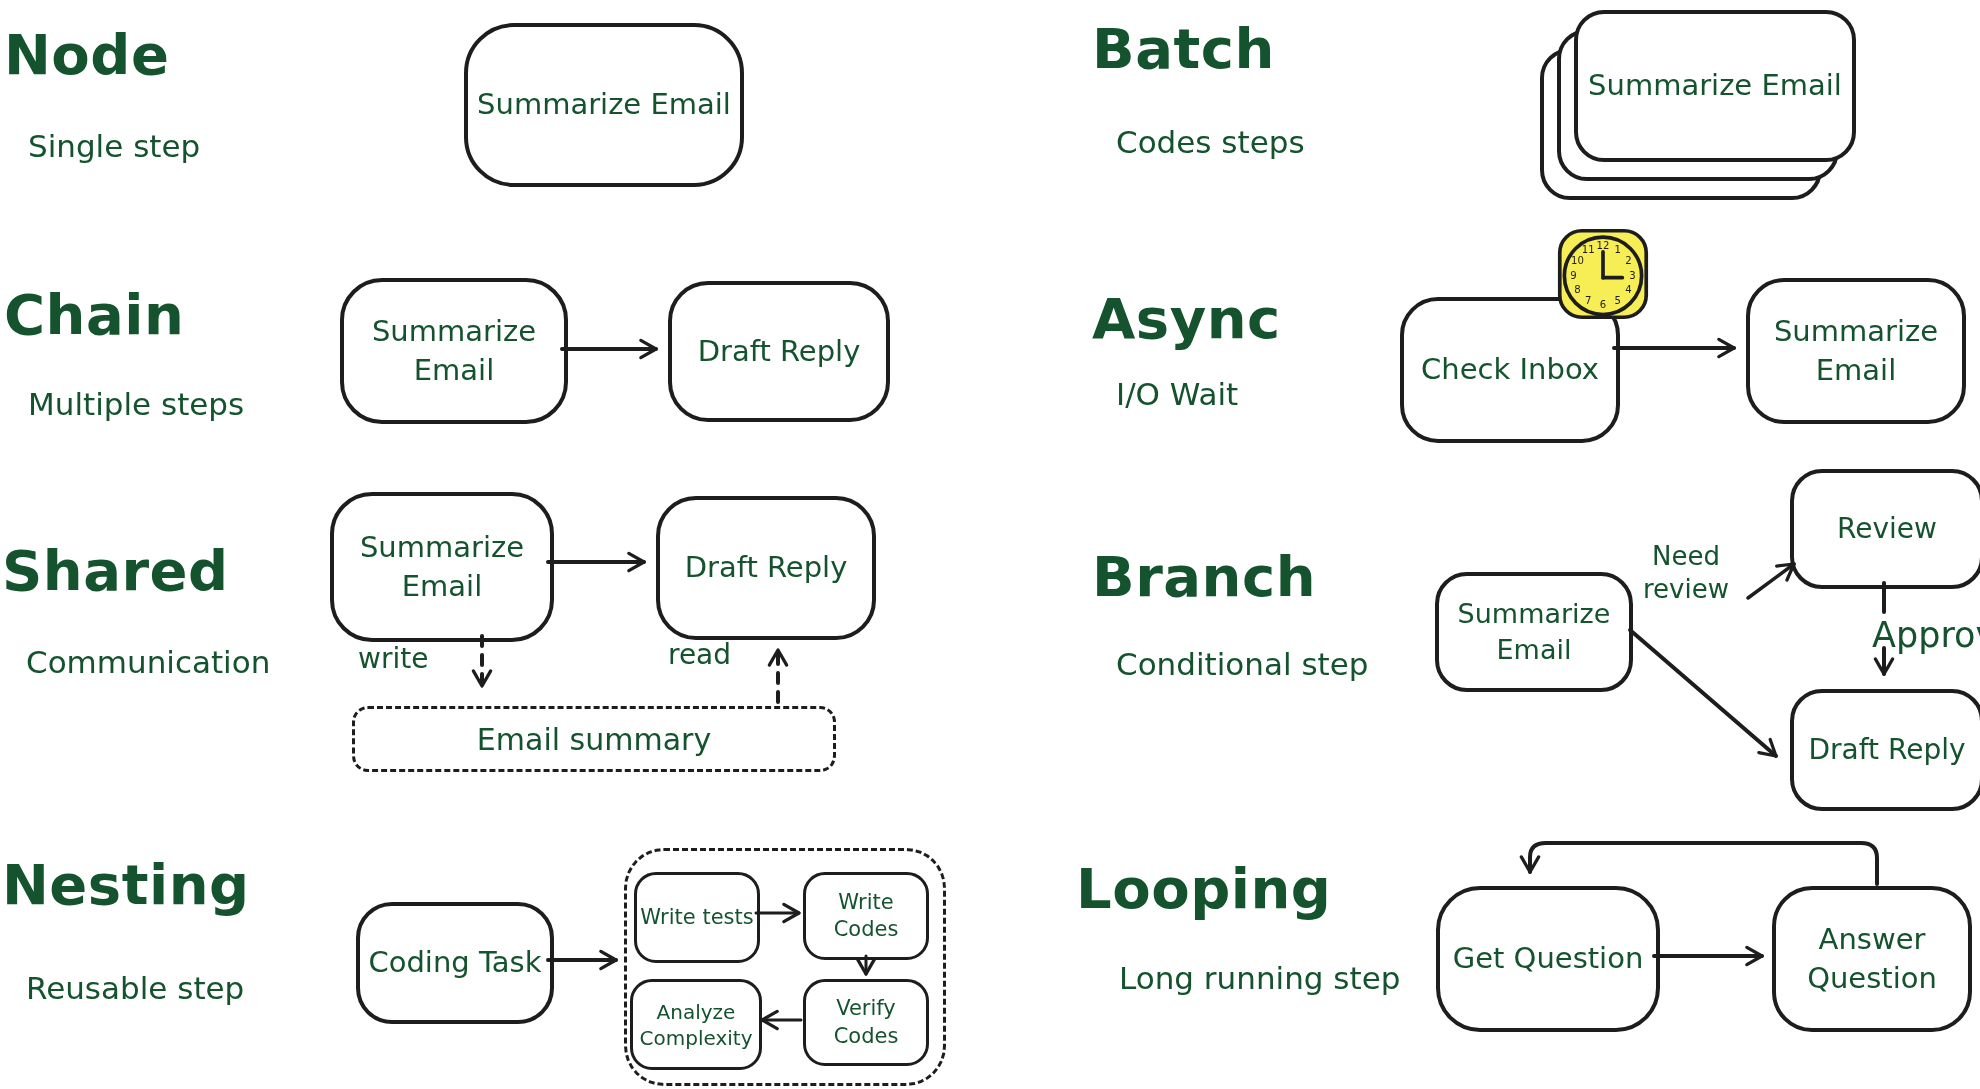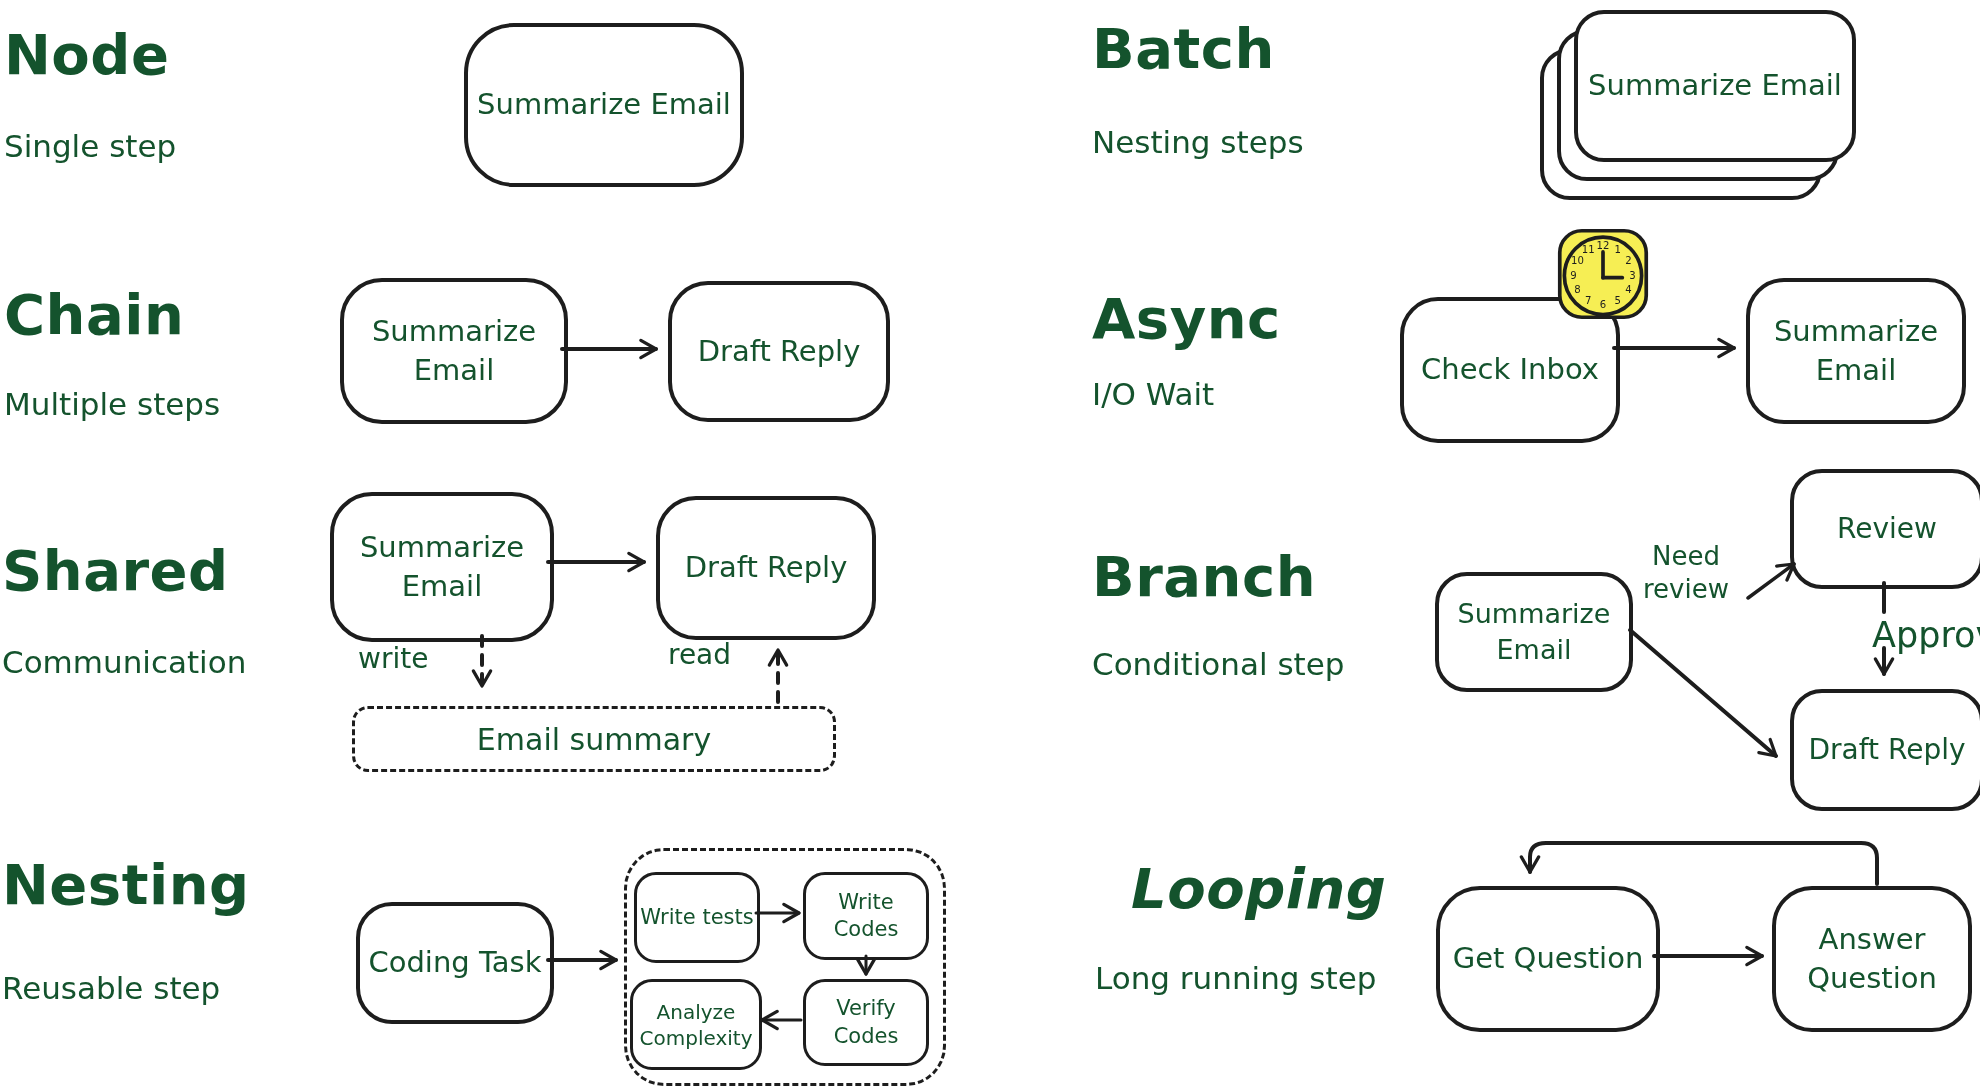--- a/index.html
+++ b/index.html
@@ -1,21 +1,21 @@
 <!DOCTYPE html>
 <html><head>
 <meta charset="utf-8">
 <style>
   html,body{margin:0;padding:0;background:#fff;}
   #canvas{
     position:relative;width:1980px;height:1089px;background:#fff;overflow:hidden;
     font-family:"DejaVu Sans",sans-serif;color:#14532d;
   }
   .title{position:absolute;font-size:56px;font-weight:700;letter-spacing:0.5px;white-space:nowrap;}
-  .subtitle{position:absolute;font-size:31px;font-weight:400;white-space:nowrap;}
+  .subtitle{position:absolute;font-size:31px;font-weight:400;white-space:nowrap;margin-left:24px;}
   .box{
     position:absolute;display:flex;align-items:center;justify-content:center;text-align:center;
     background:#fff;border:4px solid #1d1d1d;font-size:29px;line-height:1.35;z-index:2;
   }
   .box.small{border-width:3px;font-size:21px;line-height:1.3;}
   .dashedbox{
     position:absolute;display:flex;align-items:center;justify-content:center;text-align:center;
     background:#fff;border:3.5px dashed #1d1d1d;z-index:2;
   }
   .lbl{position:absolute;font-size:28px;z-index:3;white-space:nowrap;}
@@ -27,21 +27,21 @@
 </head>
 <body>
 
 <div id="canvas">
 
   <div class="title" style="left:4px;top:22px;">Node</div>
   <div class="subtitle" style="left:4px;top:128px;">Single step</div>
   <div class="box" style="left:464px;top:23px;width:272px;height:156px;border-radius:50px;">Summarize Email</div>
 
   <div class="title" style="left:1092px;top:16px;">Batch</div>
-  <div class="subtitle" style="left:1092px;top:124px;">Nesting steps</div>
+  <div class="subtitle" style="left:1092px;top:124px;">Codes steps</div>
   <div>
     <div class="cardstack-card" style="left:1540px;top:48px;width:274px;height:144px;"></div>
     <div class="cardstack-card" style="left:1557px;top:29px;width:274px;height:144px;"></div>
     <div class="box" style="left:1574px;top:10px;width:274px;height:144px;border-radius:30px;">Summarize Email</div>
   </div>
 
   <div class="title" style="left:4px;top:282px;">Chain</div>
   <div class="subtitle" style="left:4px;top:386px;">Multiple steps</div>
   <div class="box" style="left:340px;top:278px;width:220px;height:138px;border-radius:42px;">Summarize Email</div>
   <div class="box" style="left:668px;top:281px;width:214px;height:133px;border-radius:40px;">Draft Reply</div>
@@ -91,21 +91,21 @@
 
   <div class="title" style="left:2px;top:852px;">Nesting</div>
   <div class="subtitle" style="left:2px;top:970px;">Reusable step</div>
   <div class="box" style="left:356px;top:902px;width:190px;height:114px;border-radius:36px;">Coding Task</div>
   <div class="dashedbox" style="left:624px;top:848px;width:316px;height:232px;border-radius:40px;border-width:3px;"></div>
   <div class="box small" style="left:634px;top:872px;width:120px;height:85px;border-radius:22px;">Write tests</div>
   <div class="box small" style="left:803px;top:872px;width:120px;height:82px;border-radius:22px;">Write Codes</div>
   <div class="box small" style="left:803px;top:979px;width:120px;height:81px;border-radius:22px;">Verify Codes</div>
   <div class="box small" style="left:630px;top:979px;width:126px;height:85px;border-radius:22px;font-size:20px;">Analyze Complexity</div>
 
-  <div class="title" style="left:1131px;top:856px;font-style:italic;">Looping</div>
+  <div class="title" style="left:1076px;top:856px;">Looping</div>
   <div class="subtitle" style="left:1095px;top:960px;">Long running step</div>
   <div class="box" style="left:1436px;top:886px;width:216px;height:138px;border-radius:44px;">Get Question</div>
   <div class="box" style="left:1772px;top:886px;width:192px;height:138px;border-radius:40px;">Answer Question</div>
 
   <svg id="arrows" width="1980" height="1089" viewBox="0 0 1980 1089">
     <defs>
       <marker id="ah" markerUnits="userSpaceOnUse" markerWidth="26" markerHeight="26" viewBox="0 0 24 24" refX="20" refY="12" orient="auto-start-reverse">
         <path d="M6 4 L20 12 L6 20" fill="none" stroke="#1d1d1d" stroke-width="3" stroke-linecap="round" stroke-linejoin="round"></path>
       </marker>
     </defs>

